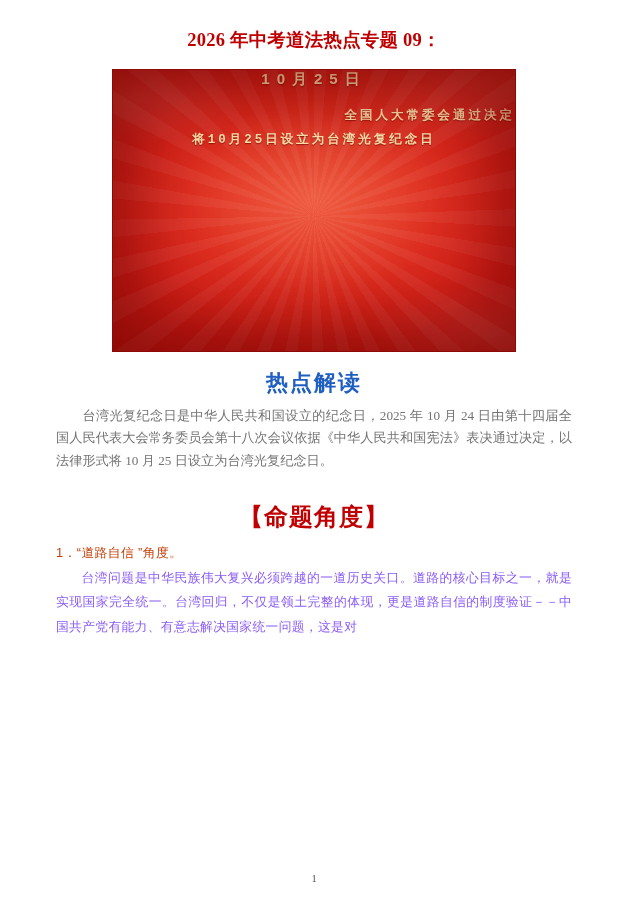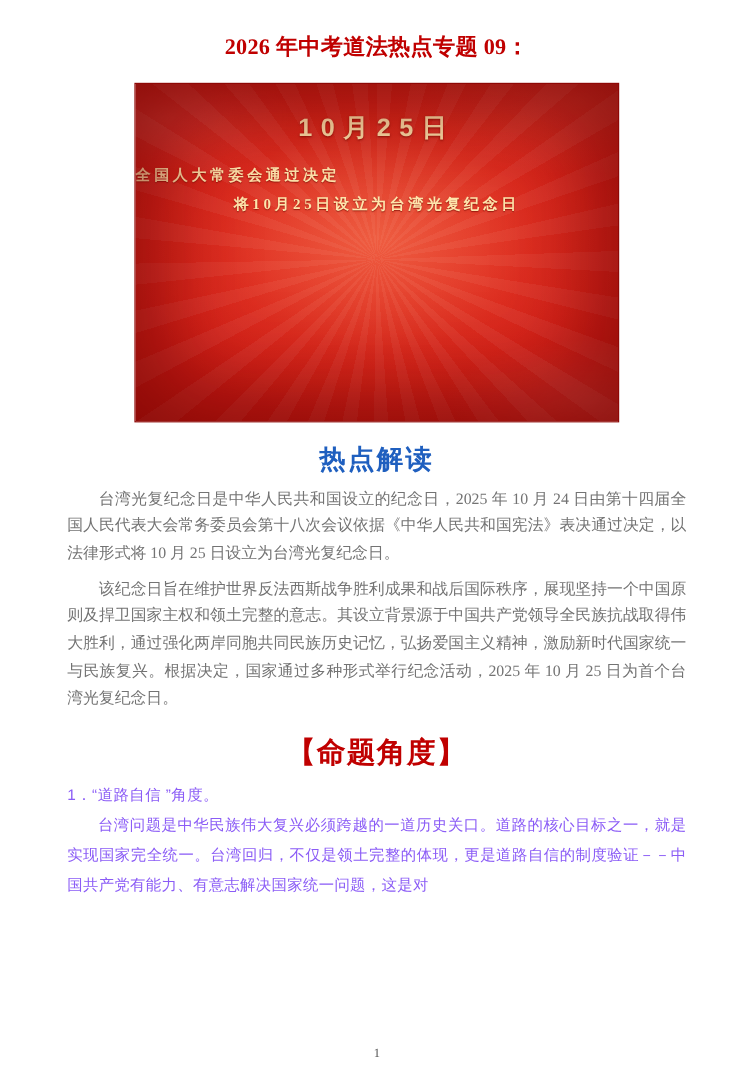--- a/index.html
+++ b/index.html
@@ -77,24 +77,23 @@
     pointer-events: none;
   }
   .poster .vignette {
     position: absolute; inset: 0;
     box-shadow: inset 0 0 70px 24px rgba(110,6,4,0.55);
     pointer-events: none;
   }
   .poster-date {
     position: relative;
     text-align: center;
-    margin-top: 22px;
-    font-family: "Liberation Sans", "DejaVu Sans", sans-serif;
-    font-weight: bold;
-    font-size: 21px;
+    font-family: "Liberation Sans", "DejaVu Sans", sans-serif;
+    font-weight: bold;
+    font-size: 15px;
     letter-spacing: 7px;
     color: #ffe9b0;
     text-shadow: 0 1px 2px rgba(120,10,0,0.85);
   }
   .poster-main {
     position: relative;
     text-align: center;
     margin-top: 10px;
     font-family: "Liberation Sans", "DejaVu Sans", sans-serif;
     font-weight: bold;
@@ -107,34 +106,34 @@
     background-clip: text;
     -webkit-text-fill-color: transparent;
     filter: drop-shadow(0 2px 2px rgba(120,8,0,0.55));
   }
   .poster-main .l2 {
     display: block;
     margin-top: 2px;
   }
   .poster-sub1 {
     position: relative;
-    text-align: left;
+    text-align: right;
     margin-top: 18px;
     font-family: "Liberation Sans", "DejaVu Sans", sans-serif;
     font-weight: bold;
     font-size: 12.5px;
     letter-spacing: 3px;
     color: #ffe6ad;
     text-shadow: 0 1px 1px rgba(120,10,0,0.7);
   }
   .poster-sub2 {
     position: relative;
     text-align: center;
     margin-top: 7px;
-    font-family: Liberation Serif, serif;
+    font-family: Liberation Mono, monospace;
     font-weight: bold;
     font-size: 12.5px;
     letter-spacing: 3px;
     color: #ffe6ad;
     text-shadow: 0 1px 1px rgba(120,10,0,0.7);
   }
 
   
   .section-title {
     text-align: center;
@@ -152,28 +151,28 @@
     text-align: justify;
     text-indent: 2em;
     margin: 7px 0 0 0;
     font-family: "Liberation Serif", "DejaVu Serif", serif;
   }
   .section-title2 {
     text-align: center;
     color: #c00000;
     font-weight: bold;
     font-size: 24px;
-    margin-top: 18px;
+    margin-top: 28px;
     letter-spacing: 1px;
     font-family: "Liberation Serif", "DejaVu Serif", serif;
   }
   .q-item {
     font-size: 12.8px;
     line-height: 1.7;
-    color: #8b5cf6;
+    color: #c2410c;
     margin-top: 9px;
     font-family: "Liberation Sans", "DejaVu Sans", sans-serif;
     letter-spacing: 0.4px;
   }
   .q-body {
     font-size: 12.8px;
     line-height: 1.95;
     color: #8b5cf6;
     text-align: justify;
     text-indent: 2em;
@@ -207,21 +206,20 @@
     <div class="glow"></div>
     <div class="poster-date">10月25日</div>
     <div class="poster-sub1">全国人大常委会通过决定</div>
     <div class="poster-sub2">将10月25日设立为台湾光复纪念日</div>
     <div class="vignette"></div>
   </div>
 
   <div class="section-title">热点解读</div>
 
   <p class="body-p">台湾光复纪念日是中华人民共和国设立的纪念日，2025 年 10 月 24 日由第十四届全国人民代表大会常务委员会第十八次会议依据《中华人民共和国宪法》表决通过决定，以法律形式将 10 月 25 日设立为台湾光复纪念日。</p>
-  <p class="body-p">该纪念日旨在维护世界反法西斯战争胜利成果和战后国际秩序，展现坚持一个中国原则及捍卫国家主权和领土完整的意志。其设立背景源于中国共产党领导全民族抗战取得伟大胜利，通过强化两岸同胞共同民族历史记忆，弘扬爱国主义精神，激励新时代国家统一与民族复兴。根据决定，国家通过多种形式举行纪念活动，2025 年 10 月 25 日为首个台湾光复纪念日。</p>
 
   <div class="section-title2">【命题角度】</div>
 
   <div class="q-item">1．“道路自信 ”角度。</div>
   <div class="q-body">台湾问题是中华民族伟大复兴必须跨越的一道历史关口。道路的核心目标之一，就是实现国家完全统一。台湾回归，不仅是领土完整的体现，更是道路自信的制度验证－－中国共产党有能力、有意志解决国家统一问题，这是对</div>
 
   <div class="page-number">1</div>
 </div>
 
 </body></html>

